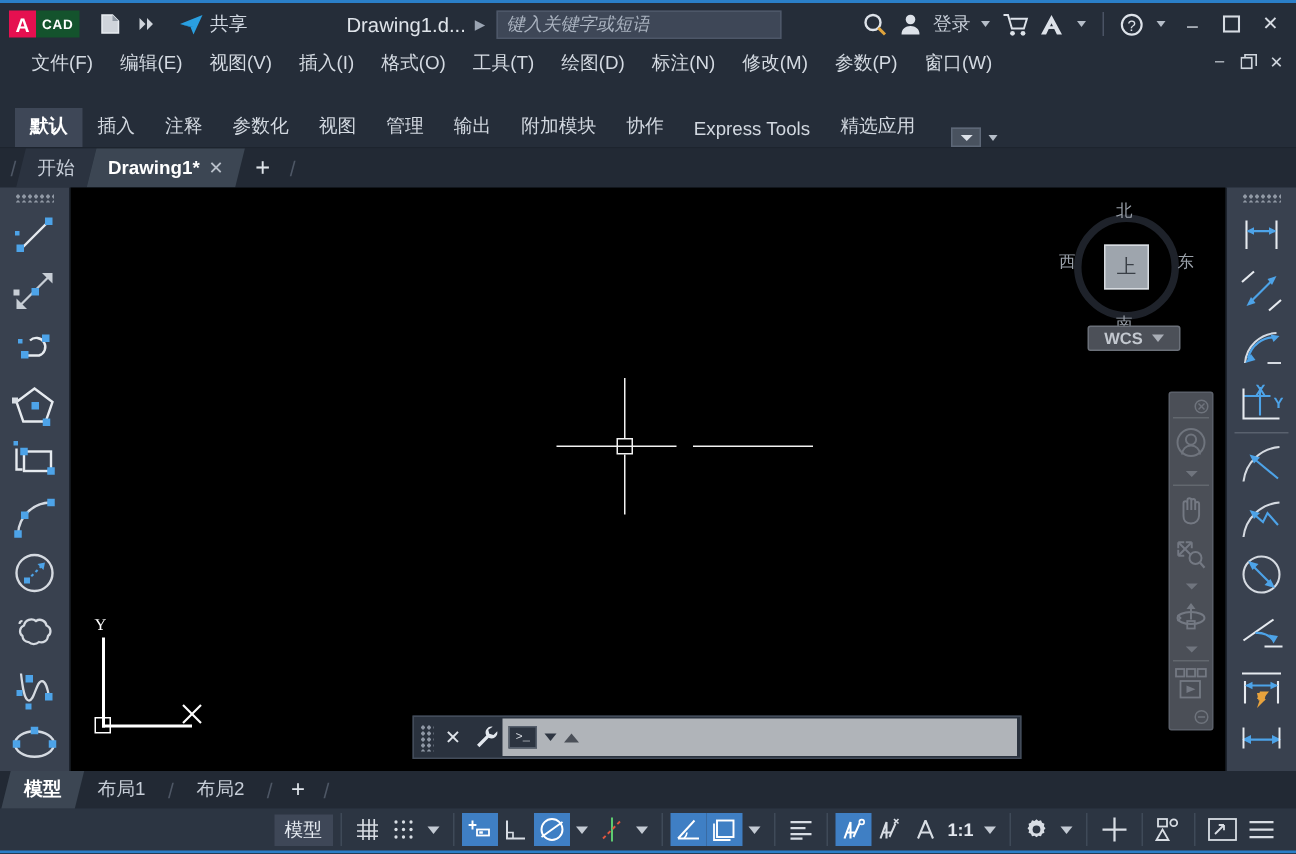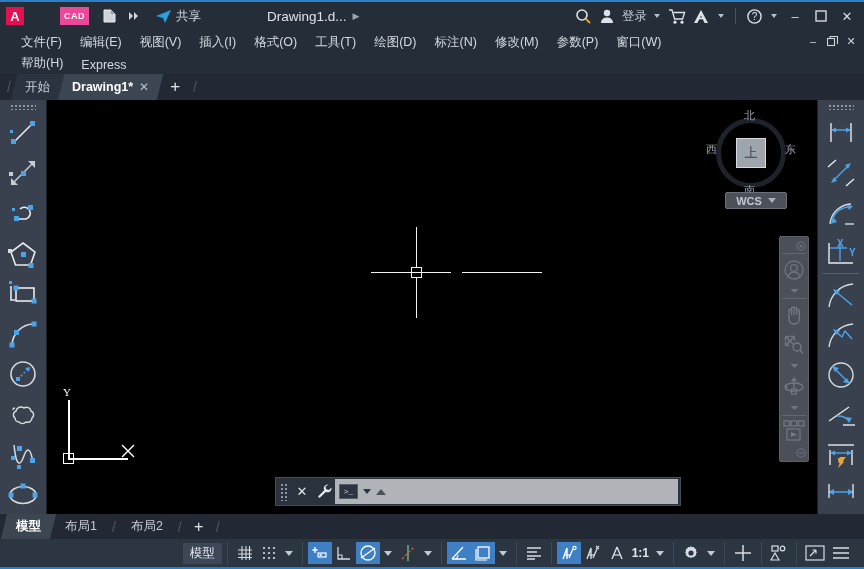--- a/index.html
+++ b/index.html
@@ -31,26 +31,25 @@
     height: 18px; margin-right: 10px;
   }
   .logo-a {
     background: #e51050; color: #fff;
     font-weight: bold; font-size: 13px;
     width: 18px; height: 18px;
     display: flex; align-items: center; justify-content: center;
     font-family: "Liberation Sans", sans-serif;
   }
   .logo-cad {
-    background: #ec4899; color: #fff;
+    background: #14532d; color: #fff;
     font-size: 9px; font-weight: bold;
     height: 18px; padding: 0 4px;
     display: flex; align-items: center;
     letter-spacing: .5px;
-    margin-left: 36px;
   }
   .qat { display: flex; align-items: center; gap: 2px; }
   .qat-btn {
     width: 22px; height: 22px;
     display: flex; align-items: center; justify-content: center;
   }
   .share {
     display: flex; align-items: center; gap: 4px;
     margin-left: 6px; padding: 2px 4px;
   }
@@ -427,20 +426,23 @@
       <svg width="17" height="15" viewBox="0 0 17 15">
         <path d="M1 7 L16 1 L10 14 L8 9 Z" fill="#2a9fe0"></path>
         <path d="M1 7 L10 9 L8 9 Z" fill="#1a7fbf"></path>
       </svg>
       <span class="share-label">共享</span>
     </div>
 
     <div class="doc-title">Drawing1.d...</div>
     <div class="title-arrow">▶</div>
 
+    <div class="search-box">
+      <span>键入关键字或短语</span>
+    </div>
 
     <div class="tb-right">
       <div class="icon-btn">
         <svg width="17" height="17" viewBox="0 0 17 17">
           <circle cx="7" cy="7" r="5" fill="none" stroke="#dde2e9" stroke-width="1.6"></circle>
           <line x1="10.6" y1="10.6" x2="15" y2="15" stroke="#e0a43c" stroke-width="2"></line>
         </svg>
       </div>
       <div class="icon-btn">
         <svg width="16" height="16" viewBox="0 0 16 16">
@@ -491,36 +493,53 @@
       <div class="menu-item">视图(V)</div>
       <div class="menu-item">插入(I)</div>
       <div class="menu-item">格式(O)</div>
       <div class="menu-item">工具(T)</div>
       <div class="menu-item">绘图(D)</div>
       <div class="menu-item">标注(N)</div>
       <div class="menu-item">修改(M)</div>
       <div class="menu-item">参数(P)</div>
       <div class="menu-item">窗口(W)</div>
     </div>
-    <div class="menurow">
-      <div class="menu-item">帮助(H)</div>
-      <div class="menu-item">Express</div>
-    </div>
     <div class="mdi-btns">
       <div class="mdi-btn">–</div>
       <div class="mdi-btn">
         <svg width="11" height="11" viewBox="0 0 11 11">
           <rect x="0.5" y="2.5" width="7" height="7" fill="none" stroke="#cfd5dd" stroke-width="1.1"></rect>
           <path d="M3 2.5 V0.5 H10.5 V8" fill="none" stroke="#cfd5dd" stroke-width="1.1"></path>
         </svg>
       </div>
       <div class="mdi-btn">✕</div>
     </div>
   </div>
 
+  <div class="ribbon">
+    <div class="rtab active">默认</div>
+    <div class="rtab">插入</div>
+    <div class="rtab">注释</div>
+    <div class="rtab">参数化</div>
+    <div class="rtab">视图</div>
+    <div class="rtab">管理</div>
+    <div class="rtab">输出</div>
+    <div class="rtab">附加模块</div>
+    <div class="rtab">协作</div>
+    <div class="rtab">Express Tools</div>
+    <div class="rtab">精选应用</div>
+    <div class="ribbon-end">
+      <div class="panel-chip">
+        <svg width="9" height="6" viewBox="0 0 9 6">
+            <path d="M0.5 1 L4.5 5 L8.5 1 Z" fill="#dde2e9"></path>
+          </svg>
+      </div>
+      <div class="caret-sm" style="margin:0 2px;"></div>
+    </div>
+  </div>
 
   <div class="filetabs">
     <span class="slash">/</span>
     <div class="ftab">
       <span>开始</span>
     </div>
     <div class="ftab active">
       <span>Drawing1*</span>
       <span class="ftab-x">✕</span>
     </div>

